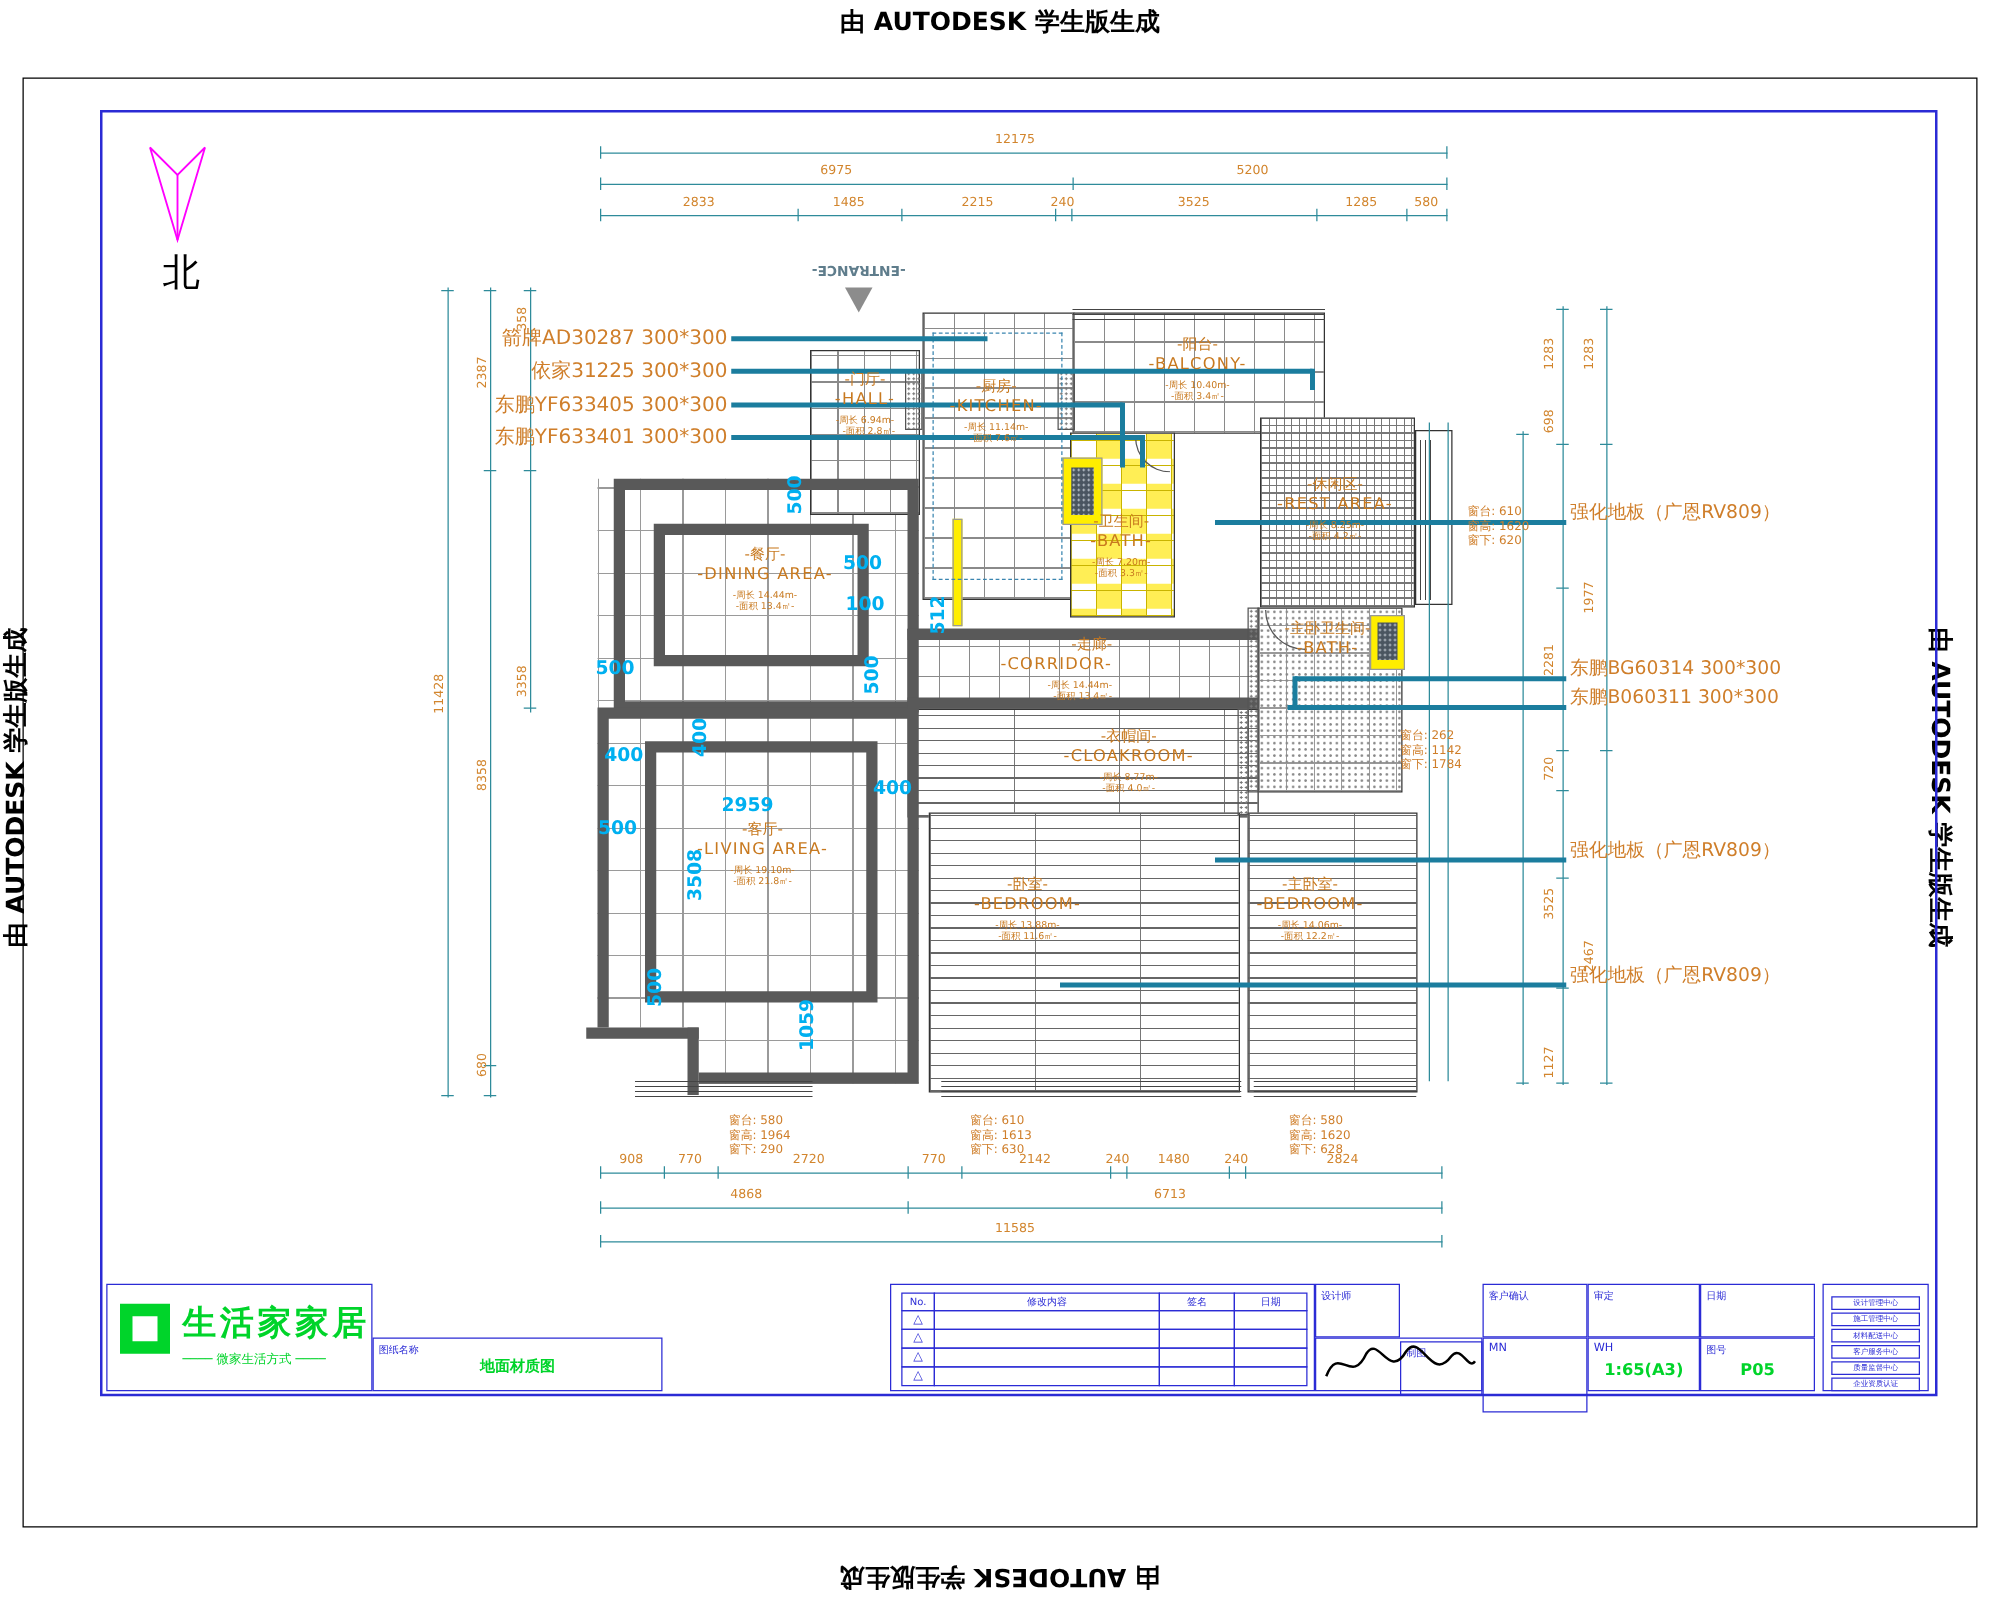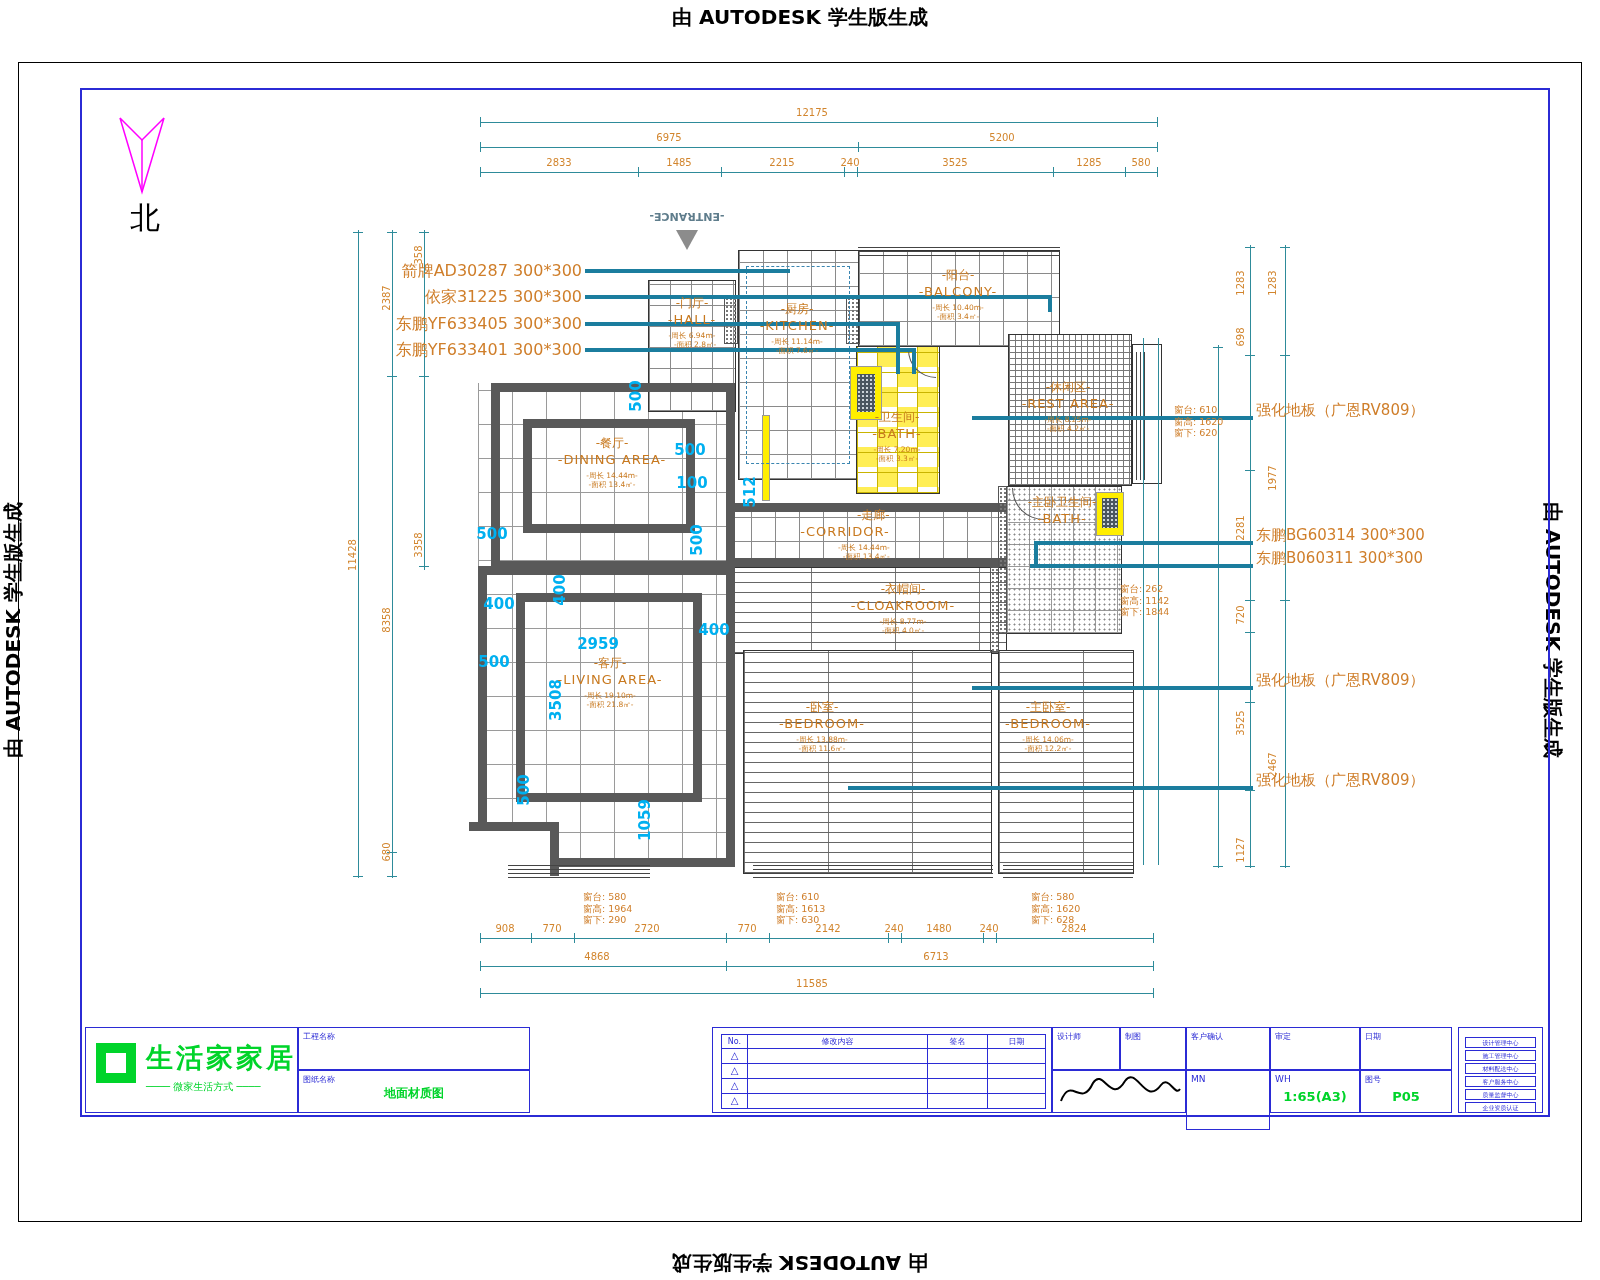--- a/index.html
+++ b/index.html
@@ -258,21 +258,21 @@
       <div class="matR" style="left: 1256px; top: 680px;">强化地板（广恩RV809）</div>
       <div class="matR" style="left: 1256px; top: 780px;">强化地板（广恩RV809）</div>
       <div class="wnote" style="left: 1174px; top: 404px;">
         <div>窗台: 610</div>
         <div>窗高: 1620</div>
         <div>窗下: 620</div>
       </div>
       <div class="wnote" style="left: 1120px; top: 583px;">
         <div>窗台: 262</div>
         <div>窗高: 1142</div>
-        <div>窗下: 1844</div>
+        <div>窗下: 1784</div>
       </div>
       <div class="wnote" style="left: 583px; top: 891px;">
         <div>窗台: 580</div>
         <div>窗高: 1964</div>
         <div>窗下: 290</div>
       </div>
       <div class="wnote" style="left: 776px; top: 891px;">
         <div>窗台: 610</div>
         <div>窗高: 1613</div>
         <div>窗下: 630</div>
@@ -353,23 +353,20 @@
         <div class="rsub" style="margin-top: 0px;">-面积 21.8㎡-</div>
       </div>
     </div>
 
   <div class="tbc" style="left:85px;top:1027px;width:213px;height:86px;">
     <div class="abs" style="left:10px;top:15px;width:40px;height:40px;background:#00d42a;">
       <div class="abs" style="left:10px;top:10px;width:20px;height:20px;background:#fff;"></div>
     </div>
     <div class="logo-txt" style="left:60px;top:12px;">生活家家居</div>
     <div class="logo-tag" style="left:60px;top:52px;">──── 微家生活方式 ────</div>
-  </div>
-  <div class="tbc" style="left:298px;top:1027px;width:232px;height:43px;">
-    <div class="tlab">工程名称</div>
   </div>
   <div class="tbc" style="left:298px;top:1070px;width:232px;height:43px;">
     <div class="tlab">图纸名称</div>
     <div class="gval" style="font-size:12px;bottom:10px;">地面材质图</div>
   </div>
   <div class="tbc" style="left:712px;top:1027px;width:340px;height:86px;">
     <div id="rev-table" class="abs" style="left:8px;top:6px;width:324px;height:74px;">
         <div class="rev-cell " style="left: 0px; top: 0px; width: 27px; height: 15px; line-height: 13px; text-align: center;">No.</div>
         <div class="rev-cell " style="left: 26px; top: 0px; width: 181px; height: 15px; line-height: 13px; text-align: center;">修改内容</div>
         <div class="rev-cell " style="left: 206px; top: 0px; width: 61px; height: 15px; line-height: 13px; text-align: center;">签名</div>
@@ -388,21 +385,21 @@
         <div class="rev-cell " style="left: 266px; top: 44px; width: 59px; height: 16px; line-height: 14px; text-align: center;"></div>
         <div class="rev-cell warn" style="left: 0px; top: 59px; width: 27px; height: 16px; line-height: 14px; text-align: center;">△</div>
         <div class="rev-cell " style="left: 26px; top: 59px; width: 181px; height: 16px; line-height: 14px; text-align: center;"></div>
         <div class="rev-cell " style="left: 206px; top: 59px; width: 61px; height: 16px; line-height: 14px; text-align: center;"></div>
         <div class="rev-cell " style="left: 266px; top: 59px; width: 59px; height: 16px; line-height: 14px; text-align: center;"></div>
       </div>
   </div>
   <div class="tbc" style="left:1052px;top:1027px;width:68px;height:43px;">
     <div class="tlab">设计师</div>
   </div>
-  <div class="tbc" style="left:1120px;top:1027px;width:66px;height:43px;padding-left:32px;">
+  <div class="tbc" style="left:1120px;top:1073px;width:66px;height:43px;padding-left:32px;">
     <div class="tlab">制图</div>
   </div>
   <div class="tbc" style="left:1186px;top:1027px;width:84px;height:43px;">
     <div class="tlab">客户确认</div>
   </div>
   <div class="tbc" style="left:1270px;top:1027px;width:90px;height:43px;">
     <div class="tlab">审定</div>
   </div>
   <div class="tbc" style="left:1360px;top:1027px;width:92px;height:43px;">
     <div class="tlab">日期</div>

